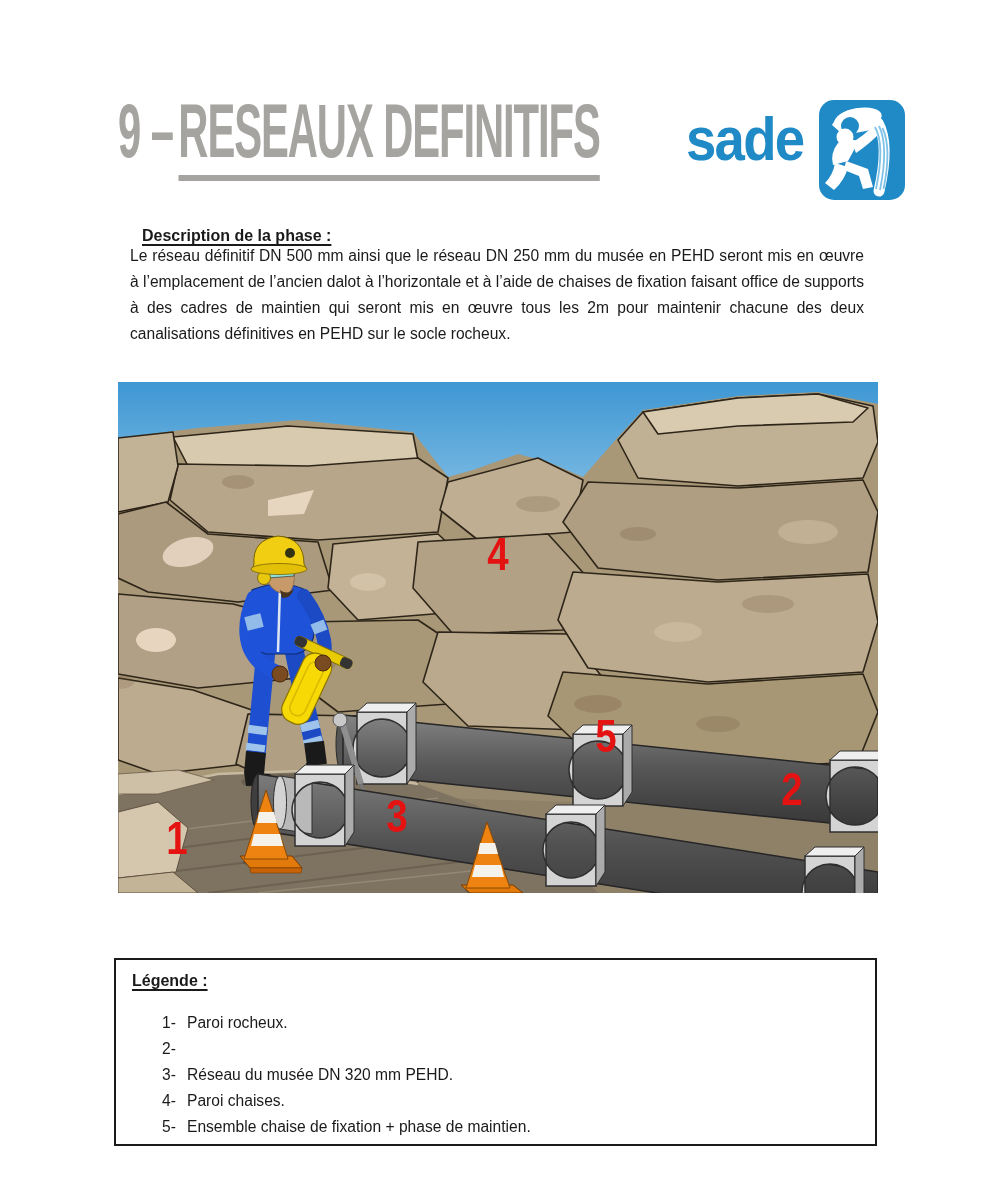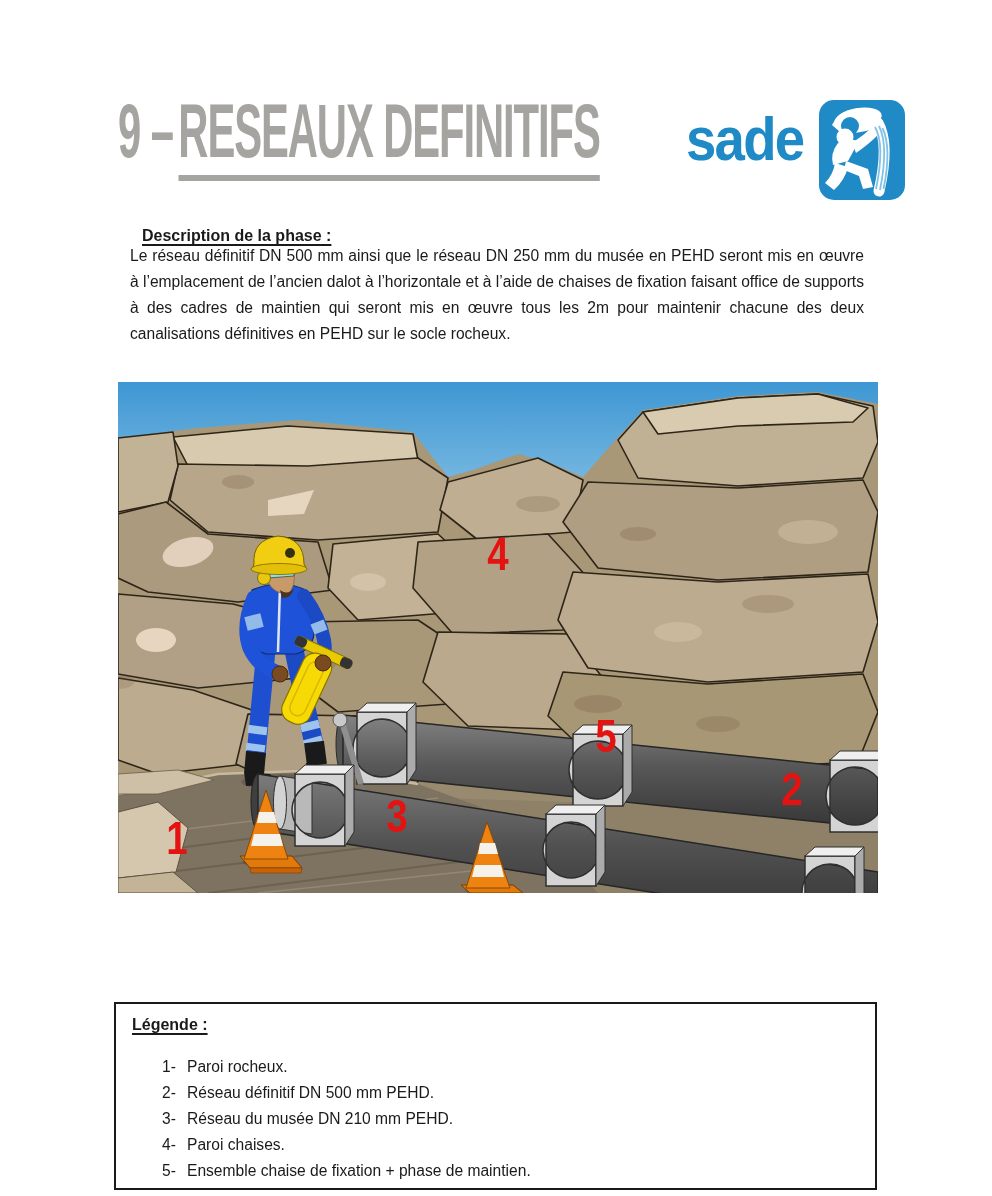--- a/index.html
+++ b/index.html
@@ -30,21 +30,21 @@
     position:absolute;left:130px;top:243px;width:734px;margin:0;
     font-size:15.6px;line-height:26px;text-align:justify;
   }
   
   .figure-wrap{position:absolute;left:118px;top:382px;width:760px;height:511px;}
   .figure-wrap svg{display:block;width:760px;height:511px;}
   .marker{font-family:"Liberation Sans",sans-serif;font-weight:bold;font-size:47px;fill:#e51212;}
   
   .legend-box{
     position:absolute;left:114px;top:958px;width:759px;height:184px;
-    border:2px solid #1a1a1a;background:#ffffff;margin-top:44px;
+    border:2px solid #1a1a1a;background:#ffffff;
   }
   .legend-heading{
     position:absolute;left:16px;top:12px;margin:0;font-size:16px;font-weight:bold;
     text-decoration:underline;text-decoration-thickness:1.5px;text-underline-offset:3px;
   }
   .legend-list{position:absolute;left:46px;top:50px;font-size:15.6px;}
   .legend-row{display:flex;height:26px;line-height:26px;}
   .legend-row .num{width:25px;flex:0 0 25px;}
 </style>
 </head>
@@ -292,25 +292,24 @@
 
   <div class="legend-box">
     <h3 class="legend-heading">Légende :</h3>
     <div class="legend-list">
       <div class="legend-row">
         <span class="num">1-</span>
         <span>Paroi rocheux.</span>
       </div>
       <div class="legend-row">
         <span class="num">2-</span>
-        <span>Réseau définitif DN 500 mm PEHD.</span>
       </div>
       <div class="legend-row">
         <span class="num">3-</span>
-        <span>Réseau du musée DN 210 mm PEHD.</span>
+        <span>Réseau du musée DN 320 mm PEHD.</span>
       </div>
       <div class="legend-row">
         <span class="num">4-</span>
         <span>Paroi chaises.</span>
       </div>
       <div class="legend-row">
         <span class="num">5-</span>
         <span>Ensemble chaise de fixation + phase de maintien.</span>
       </div>
     </div>

